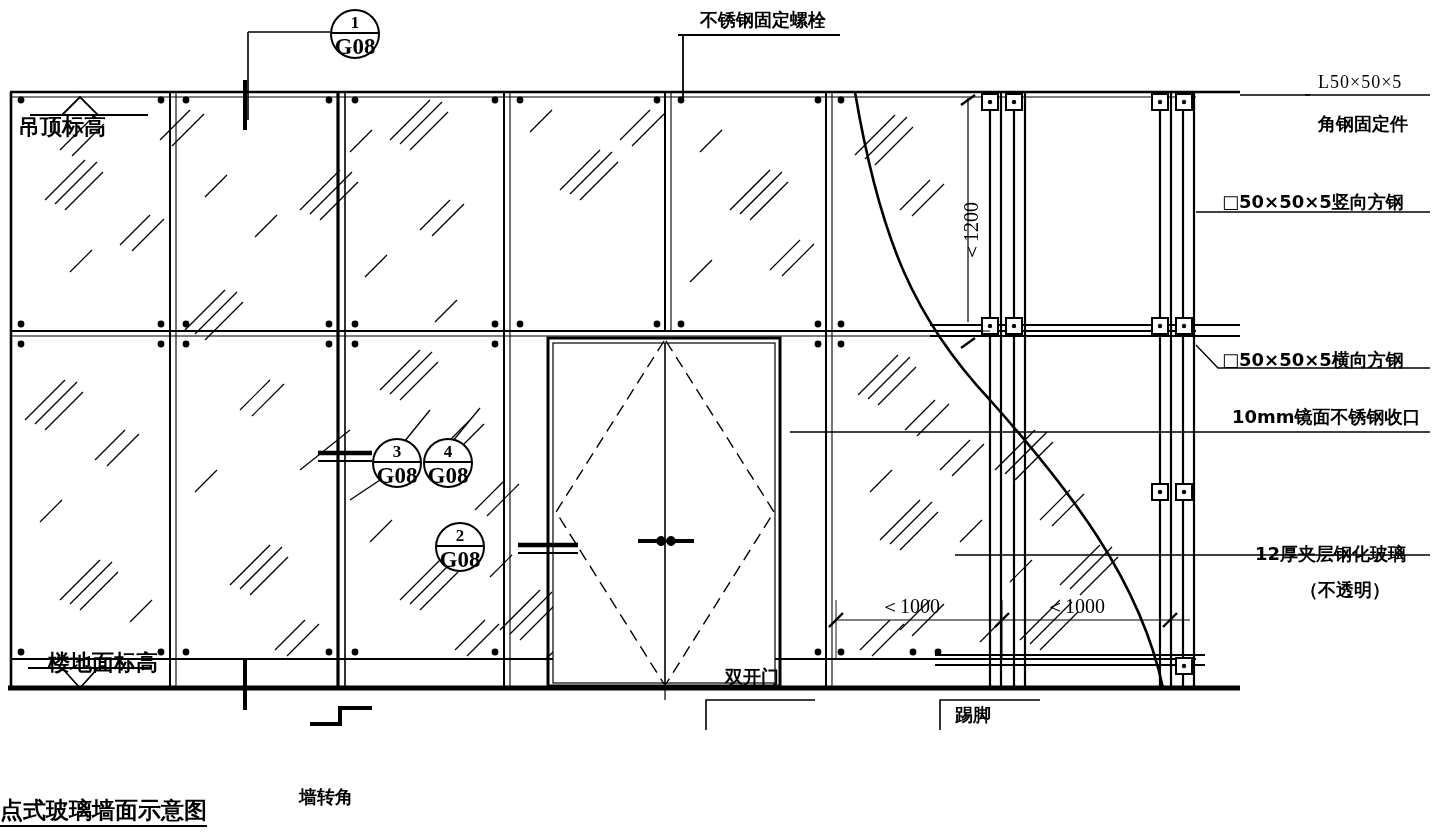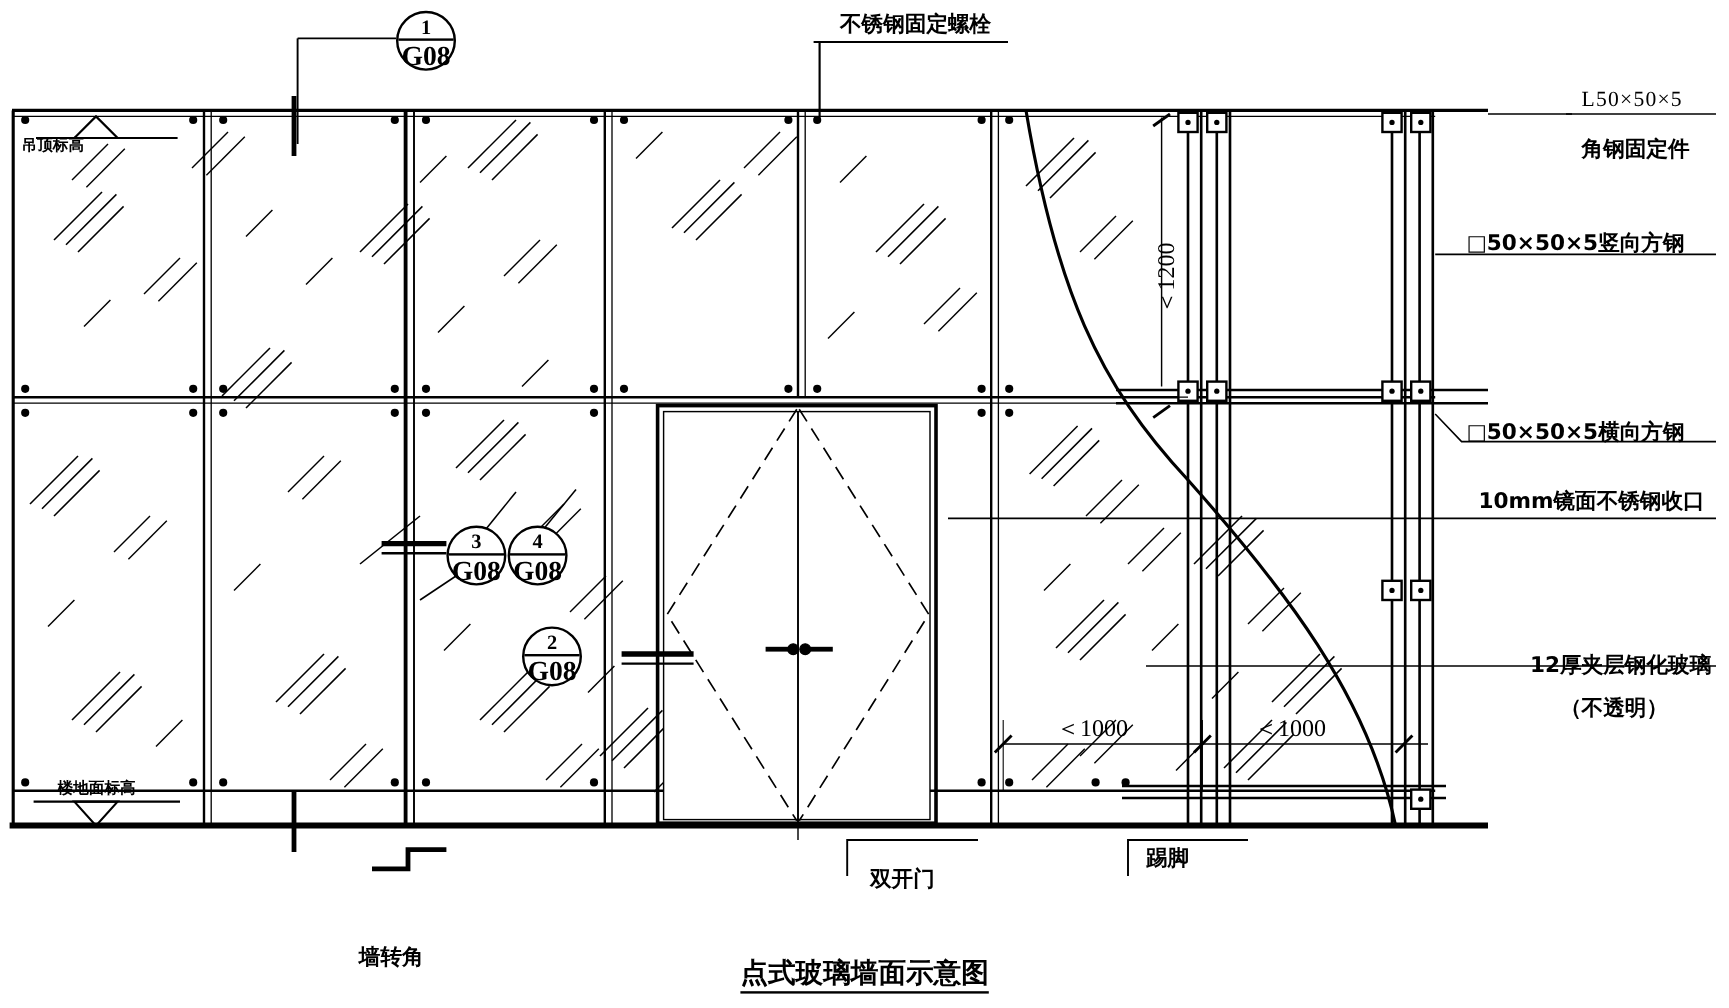--- a/index.html
+++ b/index.html
@@ -4,31 +4,31 @@
 <style>
   html,body{margin:0;padding:0;background:#ffffff;}
   body{width:1441px;height:840px;position:relative;overflow:hidden;
        font-family:"Liberation Sans","DejaVu Sans",sans-serif;color:#000;}
   #stage{position:absolute;left:0;top:0;width:1441px;height:840px;}
   svg{position:absolute;left:0;top:0;width:1441px;height:840px;}
   .lbl{position:absolute;white-space:nowrap;color:#000;
        font-family:"Liberation Sans","DejaVu Sans",sans-serif;}
   .cjk{font-family:"DejaVu Sans","Liberation Sans",sans-serif;font-weight:600;}
   .num{font-family:"Liberation Serif","DejaVu Serif",serif;}
-  .t18{font-size:18px;} .t17{font-size:13px;}
+  .t18{font-size:18px;} .t17{font-size:22px;}
   .t20{font-size:20px;}
   .rot{transform-origin:0 0;transform:rotate(-90deg);}
   .bub{position:absolute;width:46px;height:46px;border:2.2px solid #000;border-radius:50%;
        background:#fff;}
   .bub .hr{position:absolute;left:0;top:21px;width:100%;height:2.2px;background:#000;}
   .bub .tp,.bub .bt{position:absolute;left:0;width:100%;text-align:center;
        font-family:"Liberation Serif","DejaVu Serif",serif;font-weight:700;line-height:1;}
   .bub .tp{top:3px;font-size:17px;}
   .bub .bt{top:24px;font-size:23px;}
-  .title{position:absolute;left:0;top:795px;width:1441px;text-align:center;}
+  .title{position:absolute;left:0;top:795px;width:1441px;text-align:left;}
   .title span{font-size:23px;font-weight:700;border-bottom:2.5px solid #000;padding-bottom:2px;}
 </style>
 </head>
 <body>
 
 <div id="stage">
 
 <svg viewBox="0 0 1441 840" xmlns="http://www.w3.org/2000/svg">
   <defs>
 
@@ -340,28 +340,28 @@
 
 <div class="lbl num t18" style="left:1318px;top:72px;letter-spacing:1px;">L50×50×5</div>
 <div class="lbl cjk t18" style="left:1318px;top:112px;">角钢固定件</div>
 
 <div class="lbl cjk t18" style="left:1222px;top:190px;text-align:center;">□50×50×5竖向方钢</div>
 
 <div class="lbl cjk t18" style="left:1222px;top:348px;">□50×50×5横向方钢</div>
 
 <div class="lbl cjk t18" style="left:1232px;top:405px;">10mm镜面不锈钢收口</div>
 
-<div class="lbl cjk t18" style="left:1255px;top:542px;margin-left:20px;">12厚夹层钢化玻璃</div>
+<div class="lbl cjk t18" style="left:1255px;top:542px;">12厚夹层钢化玻璃</div>
 <div class="lbl cjk t18" style="left:1300px;top:578px;">（不透明）</div>
 
 <div class="lbl num t20 rot" style="left:958px;top:262px;">＜1200</div>
 <div class="lbl num t20" style="left:880px;top:593px;">＜1000</div>
 <div class="lbl num t20" style="left:1045px;top:593px;">＜1000</div>
 
-<div class="lbl cjk t18" style="left:725px;top:720px;">双开门</div>
+<div class="lbl cjk t18" style="left:725px;top:665px;">双开门</div>
 <div class="lbl cjk t18" style="left:955px;top:703px;">踢脚</div>
 <div class="lbl cjk t18" style="left:299px;top:737px;margin-top:48px;">墙转角</div>
 
 <div class="bub" style="left:330px;top:9px;">
   <div class="hr"></div>
   <div class="tp">1</div>
   <div class="bt">G08</div>
 </div>
 
 <div class="bub" style="left:372px;top:438px;">

